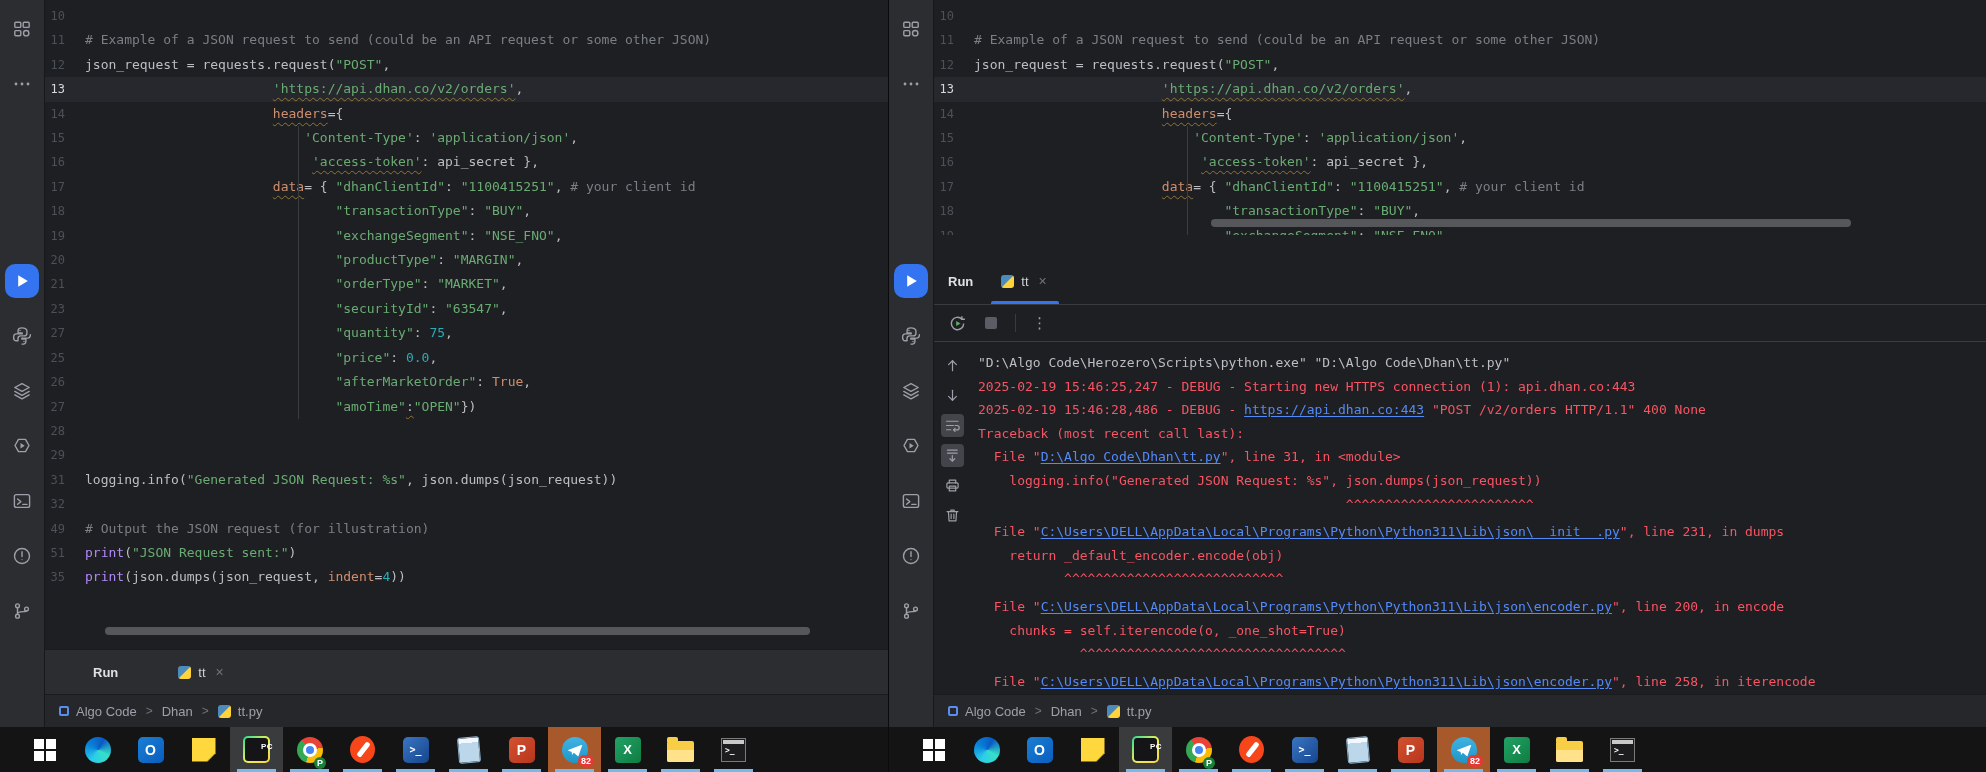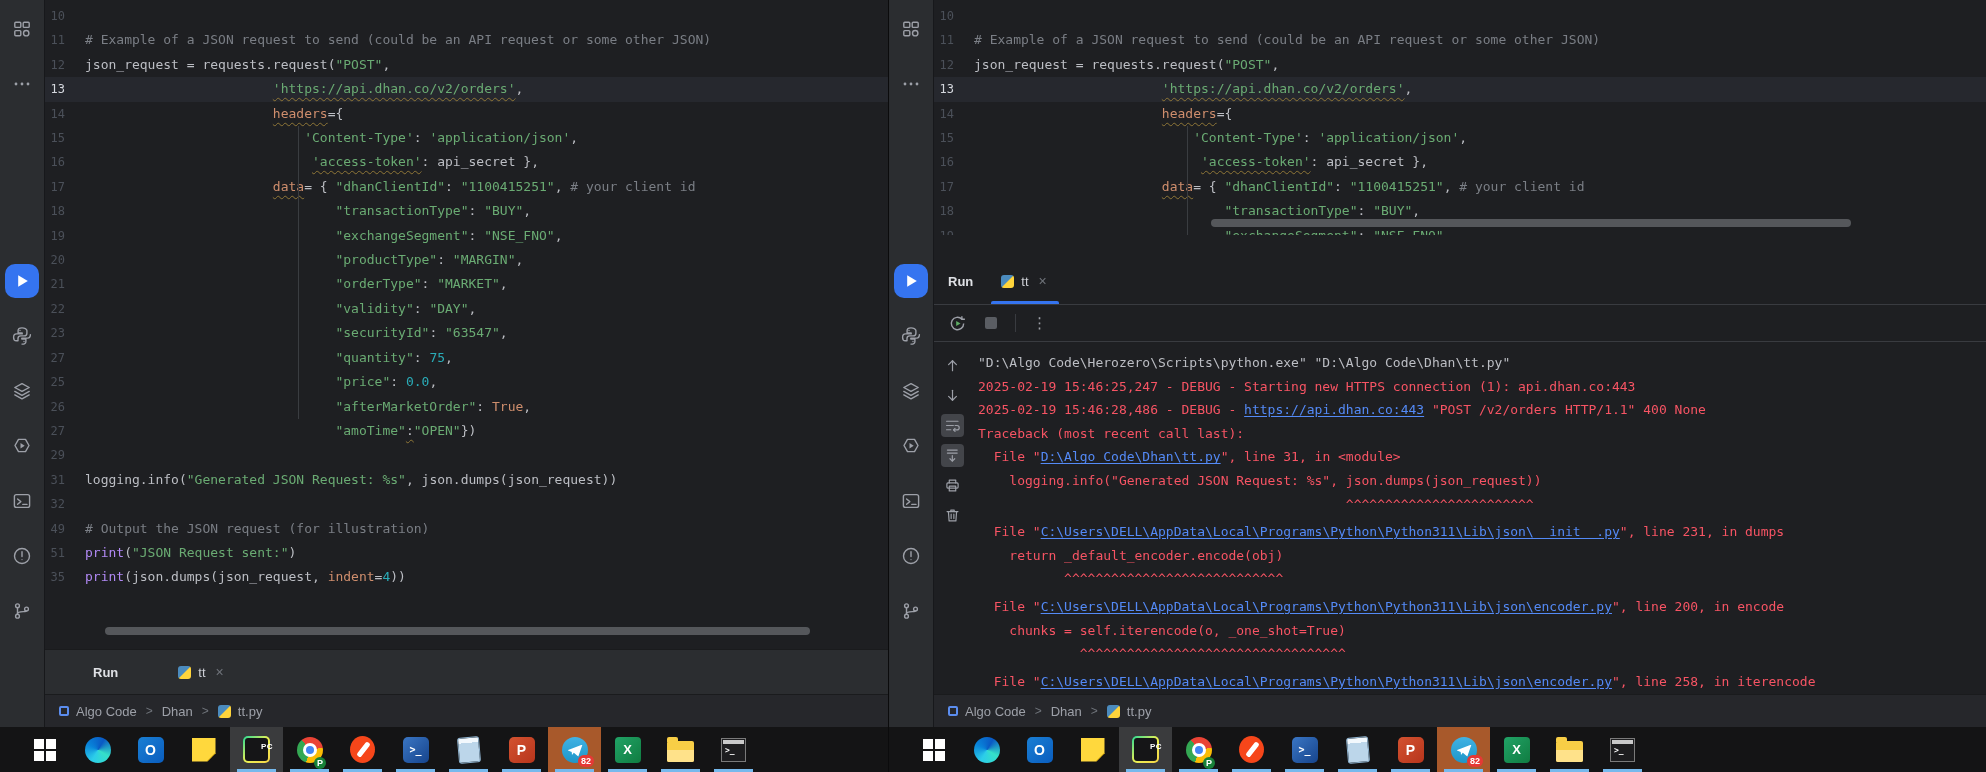--- a/index.html
+++ b/index.html
@@ -241,26 +241,26 @@
             <div class="row"><span class="ln">12</span><span class="code"><span class="tk-p">json_request = requests.request(</span><span class="tk-s">"POST"</span><span class="tk-p">,</span></span></div>
             <div class="row caret"><span class="ln">13</span><span class="code"><span class="tk-p">                        </span><span class="tk-s wavy">'https://api.dhan.co/v2/orders'</span><span class="tk-p">,</span></span></div>
             <div class="row"><span class="ln">14</span><span class="code"><span class="tk-p">                        </span><span class="tk-kw wavy">headers</span><span class="tk-p">={</span></span></div>
             <div class="row"><span class="ln">15</span><span class="code"><span class="tk-p">                            </span><span class="tk-s">'Content-Type'</span><span class="tk-p">: </span><span class="tk-s">'application/json'</span><span class="tk-p">,</span></span></div>
             <div class="row"><span class="ln">16</span><span class="code"><span class="tk-p">                             </span><span class="tk-s wavy">'access-token'</span><span class="tk-p">: api_secret },</span></span></div>
             <div class="row"><span class="ln">17</span><span class="code"><span class="tk-p">                        </span><span class="tk-kw wavy">data</span><span class="tk-p">= { </span><span class="tk-s">"dhanClientId"</span><span class="tk-p">: </span><span class="tk-s">"1100415251"</span><span class="tk-p">, </span><span class="tk-c"># your client id</span></span></div>
             <div class="row"><span class="ln">18</span><span class="code"><span class="tk-p">                                </span><span class="tk-s">"transactionType"</span><span class="tk-p">: </span><span class="tk-s">"BUY"</span><span class="tk-p">,</span></span></div>
             <div class="row"><span class="ln">19</span><span class="code"><span class="tk-p">                                </span><span class="tk-s">"exchangeSegment"</span><span class="tk-p">: </span><span class="tk-s">"NSE_FNO"</span><span class="tk-p">,</span></span></div>
             <div class="row"><span class="ln">20</span><span class="code"><span class="tk-p">                                </span><span class="tk-s">"productType"</span><span class="tk-p">: </span><span class="tk-s">"MARGIN"</span><span class="tk-p">,</span></span></div>
             <div class="row"><span class="ln">21</span><span class="code"><span class="tk-p">                                </span><span class="tk-s">"orderType"</span><span class="tk-p">: </span><span class="tk-s">"MARKET"</span><span class="tk-p">,</span></span></div>
-            <div class="row"><span class="ln">22</span><span class="code"><span class="tk-p">                                </span><span class="tk-s">"validity"</span><span class="tk-p">: </span><span class="tk-s">"DAY"</span><span class="tk-p">,</span></span></div>
             <div class="row"><span class="ln">23</span><span class="code"><span class="tk-p">                                </span><span class="tk-s">"securityId"</span><span class="tk-p">: </span><span class="tk-s">"63547"</span><span class="tk-p">,</span></span></div>
             <div class="row"><span class="ln">27</span><span class="code"><span class="tk-p">                                </span><span class="tk-s">"quantity"</span><span class="tk-p">: </span><span class="tk-n">75</span><span class="tk-p">,</span></span></div>
             <div class="row"><span class="ln">25</span><span class="code"><span class="tk-p">                                </span><span class="tk-s">"price"</span><span class="tk-p">: </span><span class="tk-n">0.0</span><span class="tk-p">,</span></span></div>
             <div class="row"><span class="ln">26</span><span class="code"><span class="tk-p">                                </span><span class="tk-s">"afterMarketOrder"</span><span class="tk-p">: </span><span class="tk-kw">True</span><span class="tk-p">,</span></span></div>
             <div class="row"><span class="ln">27</span><span class="code"><span class="tk-p">                                </span><span class="tk-s">"amoTime"</span><span class="tk-p wavy">:</span><span class="tk-s">"OPEN"</span><span class="tk-p">})</span></span></div>
+            <div class="row"><span class="ln">28</span><span class="code"></span></div>
             <div class="row"><span class="ln">29</span><span class="code"></span></div>
             <div class="row"><span class="ln">31</span><span class="code"><span class="tk-p">logging.info(</span><span class="tk-s">"Generated JSON Request: %s"</span><span class="tk-p">, json.dumps(json_request))</span></span></div>
             <div class="row"><span class="ln">32</span><span class="code"></span></div>
             <div class="row"><span class="ln">49</span><span class="code"><span class="tk-c"># Output the JSON request (for illustration)</span></span></div>
             <div class="row"><span class="ln">51</span><span class="code"><span class="tk-b">print</span><span class="tk-p">(</span><span class="tk-s">"JSON Request sent:"</span><span class="tk-p">)</span></span></div>
             <div class="row"><span class="ln">35</span><span class="code"><span class="tk-b">print</span><span class="tk-p">(json.dumps(json_request, </span><span class="tk-kw">indent</span><span class="tk-p">=</span><span class="tk-n">4</span><span class="tk-p">))</span></span></div>
           </div>
         <div class="runbar">
           <span class="runbar-title">Run</span>
           <span class="run-tab-mini">

